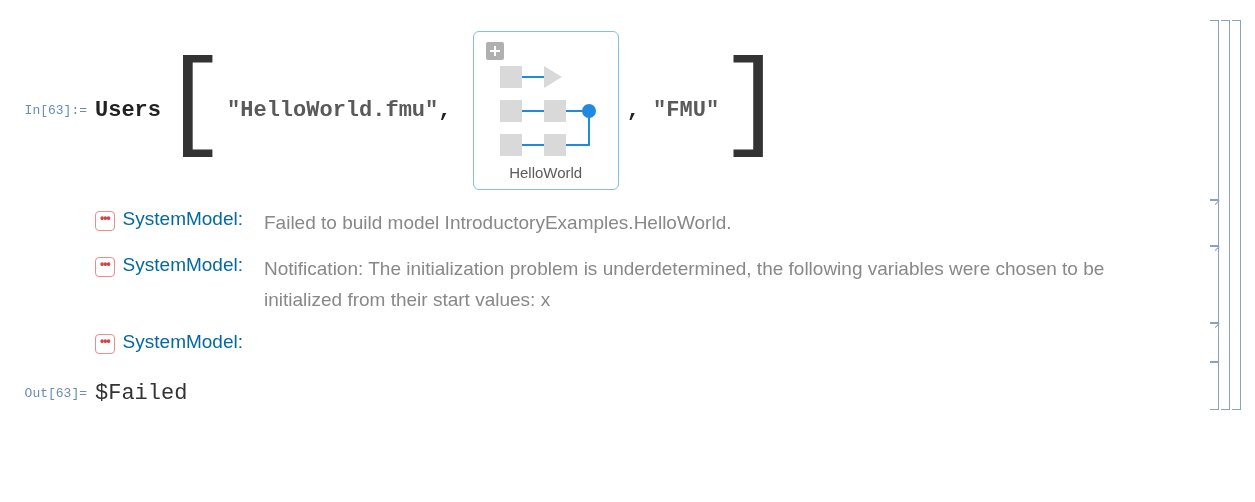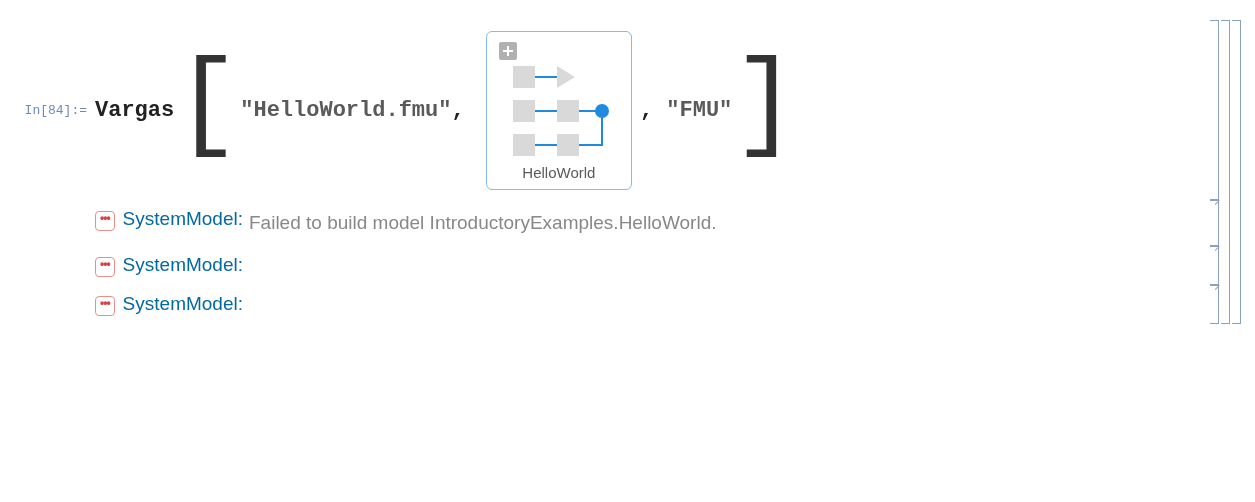--- a/index.html
+++ b/index.html
@@ -134,21 +134,21 @@
     background:#fff;
   }
   .msg-tag {
     color:#0369a1;
     font-size:19px;
     flex-shrink:0;
   }
   .msg-text {
     color:#888;
     font-size:19px;
-    margin-left:6px;
+    margin-left:21px;
     line-height:1.6;
   }
 
   
   .output-row {
     padding-top:14px;
   }
   .output-content {
     font-family: Consolas, "Courier New", monospace;
     font-size: 22px;
@@ -206,23 +206,23 @@
     border-top:1px solid #8ba2bf;
     border-bottom:1px solid #8ba2bf;
   }
 </style>
 </head>
 <body>
 
 <div class="main">
 
   <div class="row input-row" style="position:relative;">
-    <div class="cell-label">In[84]:=</div>
+    <div class="cell-label">In[63]:=</div>
     <div class="input-content">
-      <span>Vargas</span>
+      <span>Users</span>
       <span class="bracket">[</span>
       <span class="code-str">"HelloWorld.fmu"</span>
       <span>,&nbsp;</span>
 
       <div class="model-card">
         <div class="plus">
           <svg width="12" height="12" viewBox="0 0 12 12">
               <path d="M5 1h2v10H5z M1 5h10v2H1z" fill="#fff"></path>
             </svg>
         </div>
@@ -267,33 +267,41 @@
     <div class="right-brackets" style="right:26px;">
       <div class="cb closed"></div>
     </div>
   </div>
 
   <div class="row message-row" style="position:relative;">
     <div class="cell-label"></div>
     <div class="message-content">
       <span class="msg-icon">•••</span>
       <span class="msg-tag"><span>SystemModel</span>:</span>
+      <span class="msg-text">Notification: The initialization problem is underdetermined, the following variables were chosen to be initialized from their start values: x</span>
     </div>
     <div class="right-brackets" style="right:26px;">
       <div class="cb closed"></div>
     </div>
   </div>
 
   <div class="row message-row" style="position:relative;">
     <div class="cell-label"></div>
     <div class="message-content">
       <span class="msg-icon">•••</span>
       <span class="msg-tag"><span>SystemModel</span>:</span>
     </div>
     <div class="right-brackets" style="right:26px;">
       <div class="cb closed"></div>
     </div>
   </div>
 
+  <div class="row output-row" style="position:relative; min-height:34px;">
+    <div class="cell-label">Out[63]=</div>
+    <div class="output-content">$Failed</div>
+    <div class="right-brackets" style="right:26px;">
+      <div class="cb"></div>
+    </div>
+  </div>
 
   <div class="outer-bracket2"></div>
   <div class="outer-bracket"></div>
 </div>
 
 </body></html>

